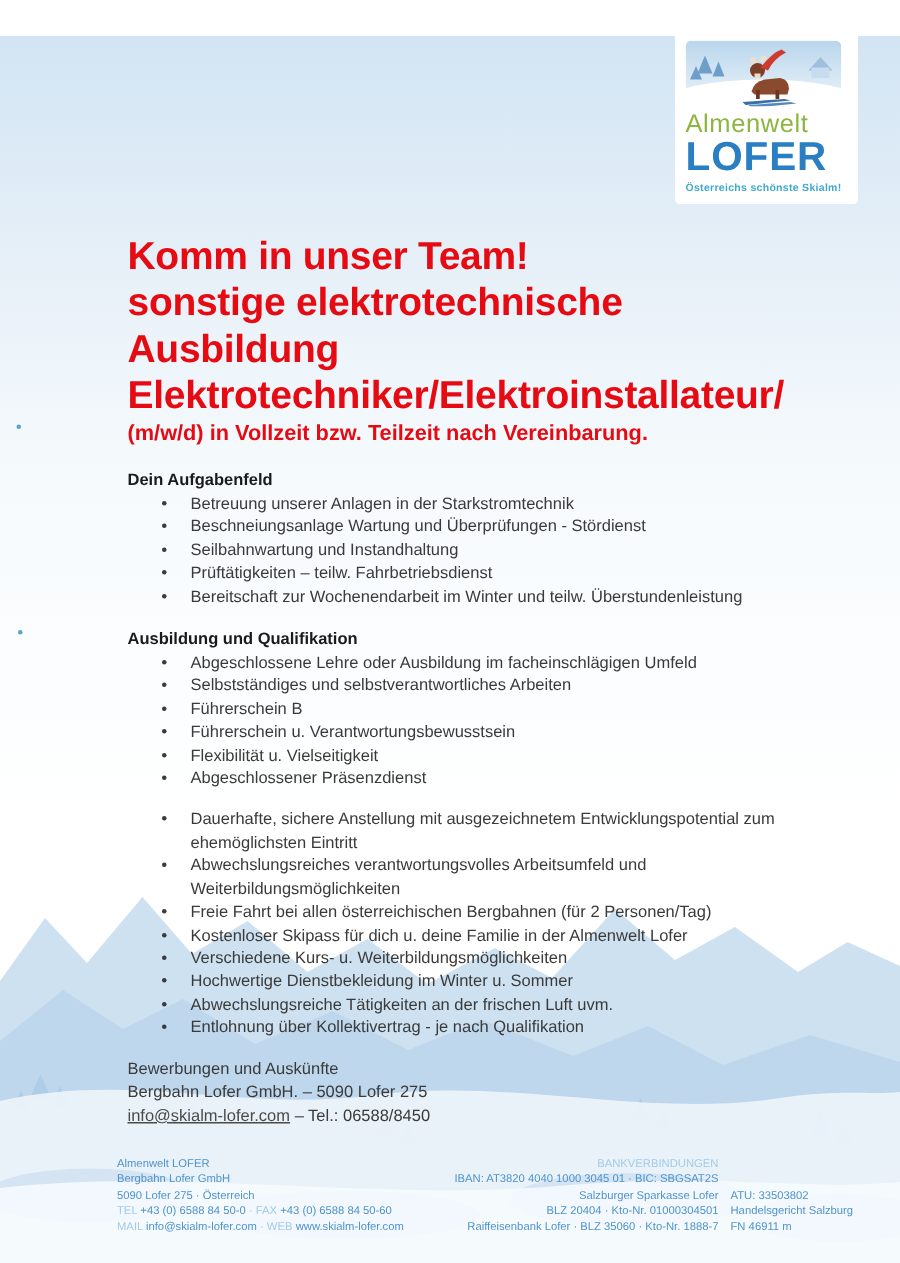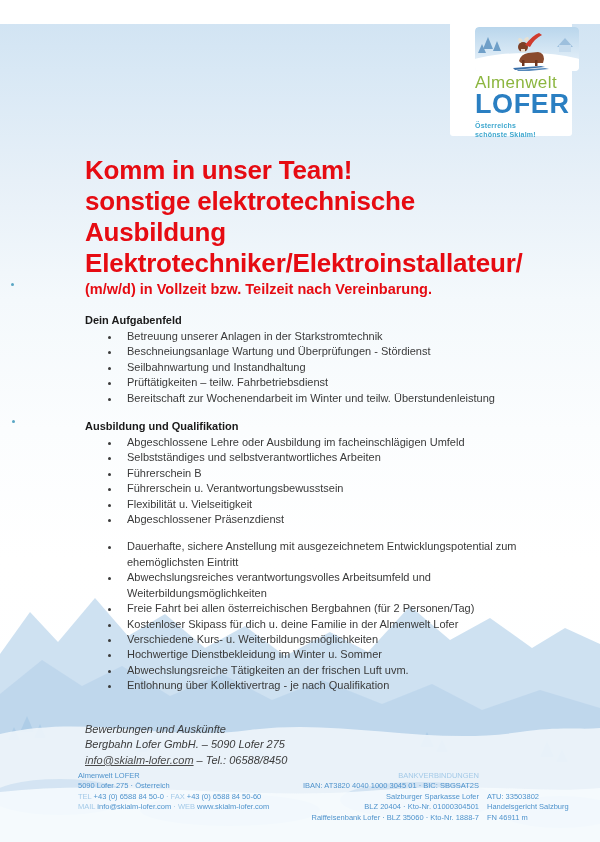--- a/index.html
+++ b/index.html
@@ -14,34 +14,34 @@
   }
   
   .mountains{position:absolute;left:0;bottom:0;width:600px;height:300px;pointer-events:none;}
   
   .mdot{position:absolute;width:3px;height:3px;border-radius:50%;background:#59a6c4;}
   .mdot.d1{left:11px;top:283px;}
   .mdot.d2{left:12px;top:420px;}
   
   .logo-box{
     position:absolute;left:450px;top:22px;width:122px;height:114px;
-    background:#ffffff;border-radius:3px;padding:5px 25px;box-sizing:border-box;
+    background:#ffffff;border-radius:3px;padding:5px 7px;box-sizing:border-box;
   }
   .logo-illu{display:block;width:104px;height:44px;border-radius:4px;overflow:hidden;}
   .logo-brand1{font-size:17px;line-height:19px;margin-top:2px;letter-spacing:.4px;font-weight:400;}
   .logo-brand2{font-size:27px;line-height:25px;font-weight:700;letter-spacing:.6px;}
   .logo-tagline{font-size:7px;line-height:9px;margin-top:4px;font-weight:700;letter-spacing:.2px;}
   
   .content{position:absolute;left:85px;top:155px;width:448px;color:#3a3a3a;}
   .headline{font-weight:700;font-size:26px;line-height:31px;letter-spacing:-.2px;}
   .headline-sub{font-weight:700;font-size:14.5px;line-height:21px;}
   .sec-title{font-size:11px;font-weight:700;color:#1a1a1a;margin:14px 0 3px 0;}
   ul.blist{margin:0;padding-left:36px;}
   ul.blist li{font-size:11px;line-height:15.4px;padding-left:6px;color:#3a3a3a;}
-  .contact{margin-top:28px;font-size:11px;line-height:15.6px;color:#3a3a3a;font-style:italic;}
+  .contact{margin-top:12px;font-size:11px;line-height:15.6px;color:#3a3a3a;}
   .contact a{color:#4a4a4a;text-decoration:underline;}
   
   .footer{position:absolute;top:771px;left:0;width:600px;font-size:7.5px;line-height:10.4px;color:#4f93cc;}
   .fcol{position:absolute;top:0;}
   .fcol.company{left:78px;width:215px;}
   .fcol.bank{left:274px;width:205px;text-align:right;}
   .fcol.legal{left:487px;top:21px;width:110px;}
   .flabel,.fheader{color:#a4cae8;}
 </style>
 </head>
@@ -167,20 +167,21 @@
     <div class="contact">
       <div>Bewerbungen und Auskünfte</div>
       <div>Bergbahn Lofer GmbH. – 5090 Lofer 275</div>
       <div><a href="#">info@skialm-lofer.com</a><span> – Tel.: 06588/8450</span></div>
     </div>
   </div>
 
   <div class="footer">
     <div class="fcol company">
       <div>Almenwelt LOFER</div>
+      <div>Bergbahn Lofer GmbH</div>
       <div>5090 Lofer 275 · Österreich</div>
       <div>
         <span class="flabel">TEL</span>
         <span>+43 (0) 6588 84 50-0</span>
         <span class="flabel">·</span>
         <span class="flabel">FAX</span>
         <span>+43 (0) 6588 84 50-60</span>
       </div>
       <div>
         <span class="flabel">MAIL</span>

